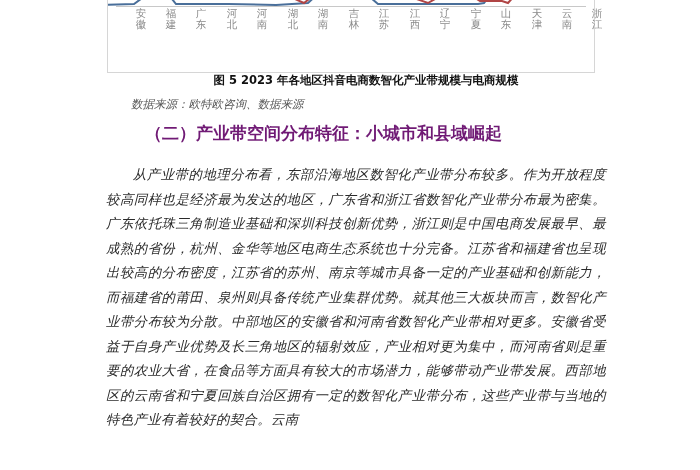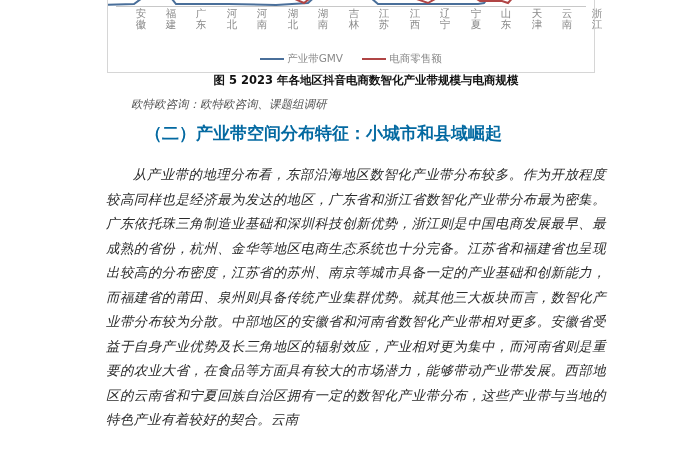--- a/index.html
+++ b/index.html
@@ -29,21 +29,21 @@
     .figure-caption {
       position: absolute; top: 73px; left: 16px; width: 700px; text-align: center;
       font-family: "DejaVu Sans", sans-serif; font-weight: bold; font-size: 11.5px; color: #111;
     }
     .data-source {
       position: absolute; top: 97px; left: 131px;
       font-style: italic; font-size: 11.5px; color: #555;
     }
     .section-heading {
       position: absolute; top: 122px; left: 145px;
-      font-family: "DejaVu Sans", sans-serif; font-weight: bold; font-size: 17px; color: #0369a1;
+      font-family: "DejaVu Sans", sans-serif; font-weight: bold; font-size: 17px; color: #701a75;
     }
     .body-text {
       position: absolute; top: 163px; left: 106px; width: 500px;
       font-size: 13.4px; line-height: 24.5px; color: #2a2a2a; letter-spacing: 0.35px; font-style: italic;
     }
     .body-text p { margin: 0; text-indent: 2em; text-align: justify; }
     .fade {
       position: absolute; left: 0; bottom: 0; width: 700px; height: 10px;
       background: linear-gradient(rgba(255,255,255,0), #fff);
     }
@@ -68,33 +68,23 @@
     <div class="xlabel" style="left:223px"><span>吉</span><br><span>林</span></div>
     <div class="xlabel" style="left:253px"><span>江</span><br><span>苏</span></div>
     <div class="xlabel" style="left:284px"><span>江</span><br><span>西</span></div>
     <div class="xlabel" style="left:314px"><span>辽</span><br><span>宁</span></div>
     <div class="xlabel" style="left:345px"><span>宁</span><br><span>夏</span></div>
     <div class="xlabel" style="left:375px"><span>山</span><br><span>东</span></div>
     <div class="xlabel" style="left:406px"><span>天</span><br><span>津</span></div>
     <div class="xlabel" style="left:436px"><span>云</span><br><span>南</span></div>
     <div class="xlabel" style="left:466px"><span>浙</span><br><span>江</span></div>
   </div>
-  <div class="legend">
-    <span class="legend-item">
-      <span class="legend-swatch" style="background:#4a6f9a"></span>
-      <span>产业带GMV</span>
-    </span>
-    <span class="legend-item">
-      <span class="legend-swatch" style="background:#b04545"></span>
-      <span>电商零售额</span>
-    </span>
-  </div>
 </div>
 
 <div class="figure-caption">图 5  2023 年各地区抖音电商数智化产业带规模与电商规模</div>
-<div class="data-source">欧特欧咨询：欧特欧咨询、课题组调研</div>
+<div class="data-source">数据来源：欧特欧咨询、数据来源</div>
 <div class="section-heading">（二）产业带空间分布特征：小城市和县域崛起</div>
 
 <div class="body-text">
   <p>从产业带的地理分布看，东部沿海地区数智化产业带分布较多。作为开放程度较高同样也是经济最为发达的地区，广东省和浙江省数智化产业带分布最为密集。广东依托珠三角制造业基础和深圳科技创新优势，浙江则是中国电商发展最早、最成熟的省份，杭州、金华等地区电商生态系统也十分完备。江苏省和福建省也呈现出较高的分布密度，江苏省的苏州、南京等城市具备一定的产业基础和创新能力，而福建省的莆田、泉州则具备传统产业集群优势。就其他三大板块而言，数智化产业带分布较为分散。中部地区的安徽省和河南省数智化产业带相对更多。安徽省受益于自身产业优势及长三角地区的辐射效应，产业相对更为集中，而河南省则是重要的农业大省，在食品等方面具有较大的市场潜力，能够带动产业带发展。西部地区的云南省和宁夏回族自治区拥有一定的数智化产业带分布，这些产业带与当地的特色产业有着较好的契合。云南</p>
 </div>
 
 <div class="fade"></div>
 
 </body></html>

